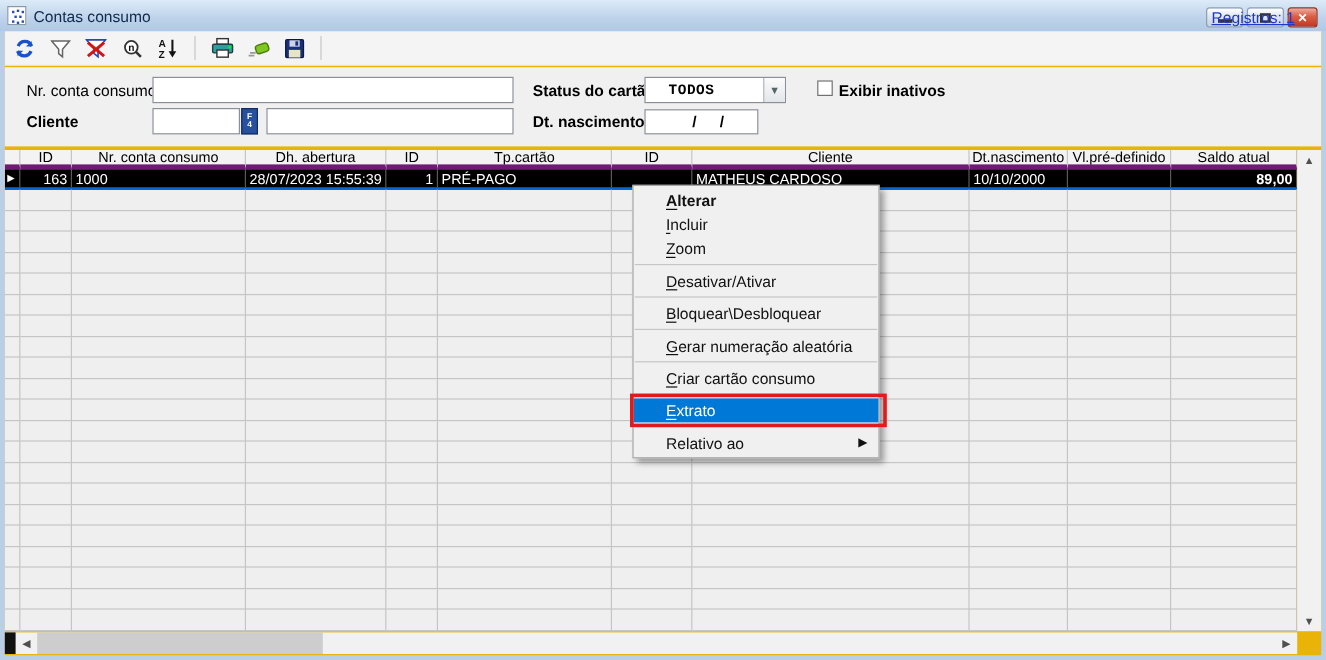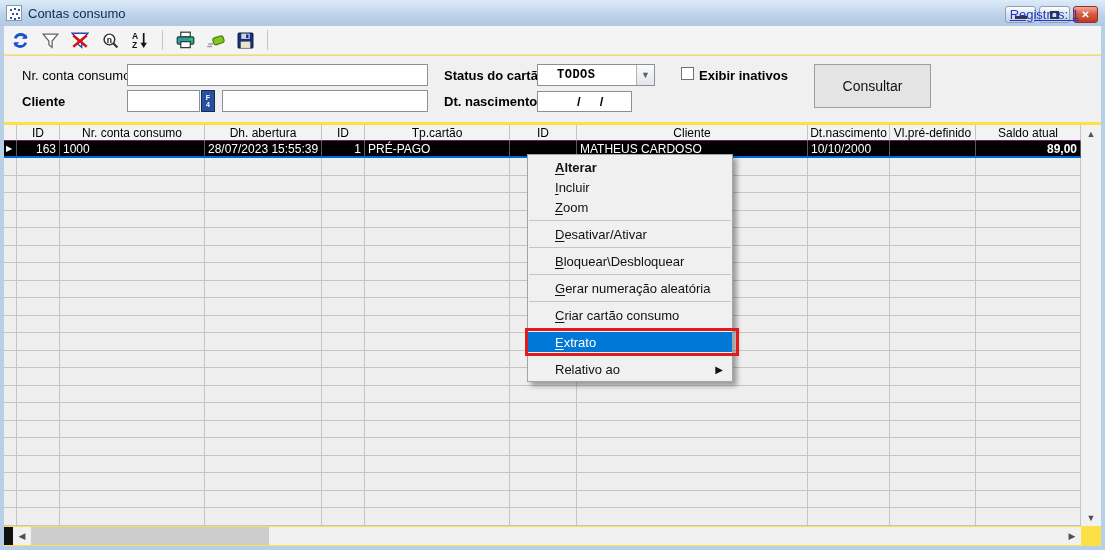--- a/index.html
+++ b/index.html
@@ -1,19 +1,19 @@
 <!DOCTYPE html>
 <html><head>
 <meta charset="utf-8">
 <style>
   * { margin:0; padding:0; box-sizing:border-box; }
   html,body { width:1105px; height:550px; }
   body { font-family:"Liberation Sans", sans-serif; font-size:13px; background:#fff; overflow:hidden; }
 
-  .window { position:relative; width:1105px; height:550px; background:#fde047;
+  .window { position:relative; width:1105px; height:550px; background:#eab308;
             border-left:4px solid #b9cfe8; border-right:4px solid #b9cfe8; border-bottom:4px solid #b9cfe8; }
 
   
   .titlebar { position:absolute; left:-4px; top:0; width:1105px; height:26px;
               background:linear-gradient(#dcebf8,#bdd2ea 60%,#b0c9e4); display:flex; align-items:center; padding-left:6px; }
   .title-icon { width:16px; height:16px; background:#fdfdfd; border:1px solid #8899aa; margin-right:6px; position:relative; }
   .title-icon i { position:absolute; width:2px; height:2px; background:#2b4fae; }
   .title-text { color:#10294d; font-size:13px; }
   .winbtns { position:absolute; right:7px; top:6px; display:flex; gap:3px; }
   .winbtn { width:31px; height:17px; border:1px solid #8fa0b4; border-radius:3px;
@@ -44,21 +44,21 @@
   .chk { position:absolute; width:13px; height:13px; background:#fff; border:1px solid #707070; }
   .consultar { position:absolute; left:810px; top:8px; width:117px; height:44px; background:#e4e4e4;
                border:1px solid #9d9d9d; font-size:14px; color:#111; display:flex; align-items:center; justify-content:center; }
 
   
   .grid { position:absolute; left:0; top:125px; width:1077px; height:401px; background:#efefef; overflow:hidden; }
   .grow { display:flex; width:1077px; }
   .gcell { border-right:1px solid #c5c5c5; border-bottom:1px solid #c5c5c5; height:100%;
            font-size:12px; overflow:hidden; white-space:nowrap; padding:0 3px; display:flex; align-items:center; }
   .ghead { height:16px; background:#f3f3f3; }
-  .ghead .gcell { justify-content:center; border-bottom:1px solid #701a75; color:#000; padding:0 1px; }
+  .ghead .gcell { justify-content:center; border-bottom:4px solid #701a75; color:#000; padding:0 1px; }
   .gsel { height:17px; background:#000; color:#fff; border-bottom:2px solid #0067d6; }
   .gsel .gcell { border-right:1px solid #5a5a5a; border-bottom:none; }
   .gsel .al-r { justify-content:flex-end; }
   .gempty { height:17.5px; }
   .indcell { padding:0; justify-content:flex-start; }
   .ind-arrow { color:#fff; font-size:8px; margin-left:2px; }
   .saldo-bold { font-weight:bold; }
 
   
   .vscroll { position:absolute; left:1077px; top:125px; width:20px; height:401px; background:#f1f1f1; }
@@ -187,21 +187,20 @@
       <span class="cval">TODOS</span>
       <span class="carrow">▼</span>
     </div>
 
     <span class="flabel bold" style="left:440px;top:38px">Dt. nascimento</span>
     <input class="tinput dateinput" style="left: 533px; top: 35px; width: 95px; height: 21px;" value="  /  /">
 
     <span class="chk" style="left:677px;top:11px"></span>
     <span class="flabel bold" style="left:695px;top:12px">Exibir inativos</span>
 
-    <div class="consultar">Consultar</div>
   </div>
 
   <div class="grid" id="grid">
       <div class="grow ghead">
         <div class="gcell indcell" style="width: 13px; flex: 0 0 auto;"></div>
         <div class="gcell" style="width: 43px; flex: 0 0 auto;">ID</div>
         <div class="gcell" style="width: 145px; flex: 0 0 auto;">Nr. conta consumo</div>
         <div class="gcell" style="width: 117px; flex: 0 0 auto;">Dh. abertura</div>
         <div class="gcell" style="width: 43px; flex: 0 0 auto;">ID</div>
         <div class="gcell" style="width: 145px; flex: 0 0 auto;">Tp.cartão</div>

